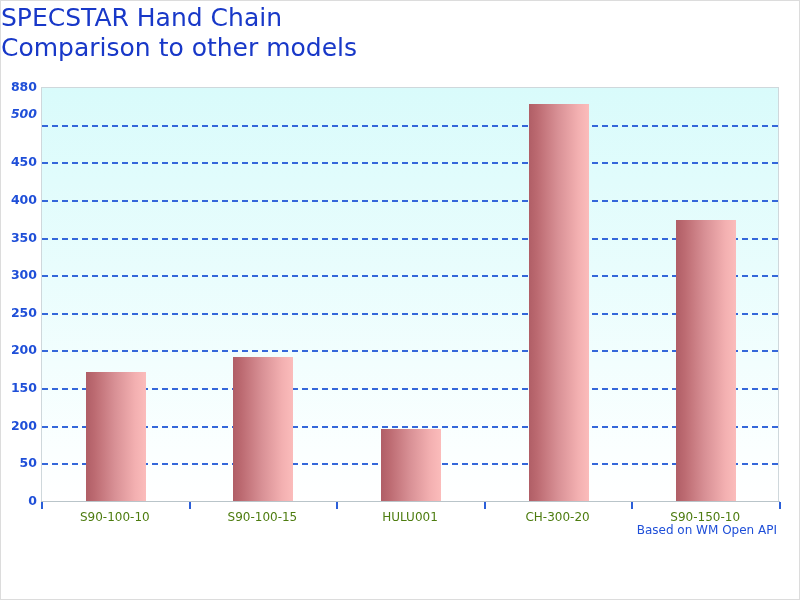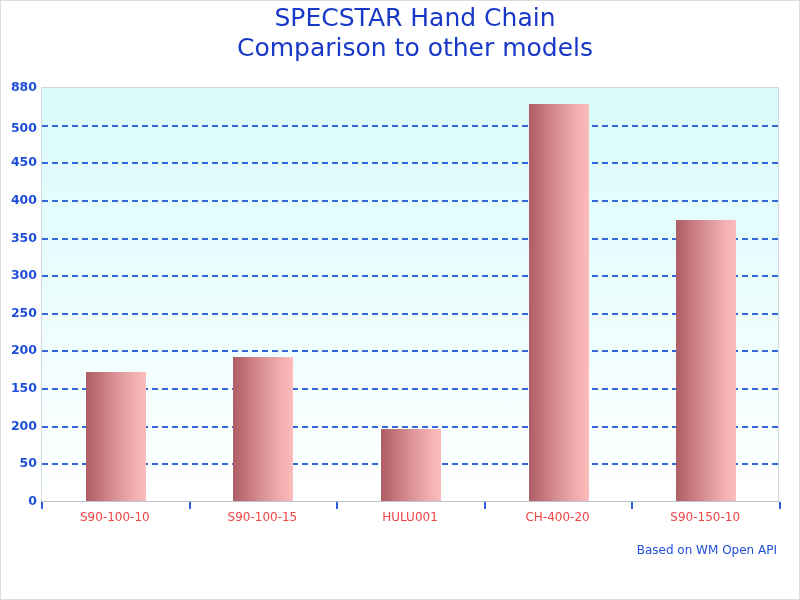--- a/index.html
+++ b/index.html
@@ -12,26 +12,25 @@
   #frame{
     position:absolute;left:0;top:0;width:800px;height:600px;
     box-sizing:border-box;
     border:1px solid #dcdcdc;
     background:#ffffff;
   }
 
   
   #title-block{
     position:absolute;left:0;top:2px;width:740px;
-    text-align:center;
+    text-align:left;
     color:#1838c8;
     font-size:25px;
     line-height:30px;
     letter-spacing:0px;
-    padding-left:44px;
   }
   #title-block .tline{display:block;white-space:nowrap;}
 
   
   #plot-area{
     position:absolute;
     left:40px;top:86px;width:738px;height:414px;
     box-sizing:border-box;
     border:1px solid #cfd8dc;
     border-bottom:none;
@@ -67,36 +66,36 @@
     position:absolute;left:40px;top:500px;width:739px;height:0;
     border-top:1px solid #b9c4c9;
   }
   .xtick{
     position:absolute;top:501px;width:0;height:7px;
     border-left:2px solid #2b5fd9;
   }
   .xlabel{
     position:absolute;top:509px;
     text-align:center;
-    color:#ef4444;
+    color:#4d7c0f;
     font-size:12px;
     line-height:14px;
     white-space:nowrap;
     transform:translateX(-50%);
   }
 
   
   .bar{
     position:absolute;
     background:linear-gradient(to right,#b05e66 0%,#bc6a71 14%,#d89095 48%,#f3b0b1 82%,#fbbcbb 100%);
   }
 
   
   #footer-note{
-    position:absolute;right:22px;top:542px;
+    position:absolute;right:22px;top:522px;
     color:#1f4fd8;
     font-size:12px;
     line-height:14px;
     white-space:nowrap;
     padding-left:38px;
   }
 </style>
 </head>
 <body>
 
@@ -111,21 +110,21 @@
       <div class="ytick-label" style="top: 408px;">0</div>
       <div class="ytick-label" style="top: 370.364px;">50</div>
       <div class="ytick-label" style="top: 332.727px;">200</div>
       <div class="ytick-label" style="top: 295.091px;">150</div>
       <div class="ytick-label" style="top: 257.455px;">200</div>
       <div class="ytick-label" style="top: 219.818px;">250</div>
       <div class="ytick-label" style="top: 182.182px;">300</div>
       <div class="ytick-label" style="top: 144.545px;">350</div>
       <div class="ytick-label" style="top: 106.909px; margin-left: 32px;">400</div>
       <div class="ytick-label" style="top: 69.2727px;">450</div>
-      <div class="ytick-label" style="top: 35px;">500</div>
+      <div class="ytick-label" style="top: 21px; font-style: italic;">500</div>
       <div class="ytick-label" style="top: -6px;">880</div>
     </div>
   <div id="y-axis-line"></div>
 
   <div id="plot-area">
       <div class="gridline" style="top: 375.364px;"></div>
       <div class="gridline" style="top: 337.727px;"></div>
       <div class="gridline" style="top: 300.091px;"></div>
       <div class="gridline" style="top: 262.455px;"></div>
       <div class="gridline" style="top: 224.818px;"></div>
@@ -139,21 +138,21 @@
       <div class="bar" title="HULU001: 97" style="left: 339px; top: 340.985px; width: 60px; height: 73.0145px;"></div>
       <div class="bar" title="CH-300-20: 529" style="left: 486.6px; top: 15.8073px; width: 60px; height: 398.193px;"></div>
       <div class="bar" title="S90-150-10: 374" style="left: 634.2px; top: 132.48px; width: 60px; height: 281.52px;"></div>
     </div>
 
   <div id="x-axis-line"></div>
   <div id="x-axis-labels">
       <div class="xlabel" style="left: 113.8px;">S90-100-10</div>
       <div class="xlabel" style="left: 261.4px;">S90-100-15</div>
       <div class="xlabel" style="left: 409px;">HULU001</div>
-      <div class="xlabel" style="left: 556.6px;">CH-400-20</div>
+      <div class="xlabel" style="left: 556.6px;">CH-300-20</div>
       <div class="xlabel" style="left: 704.2px;">S90-150-10</div>
     </div>
 
   <div id="footer-note">Based on WM Open API</div>
 
 <div class="xtick" style="left: 187.6px;"></div>
     <div class="xtick" style="left: 335.2px;"></div>
     <div class="xtick" style="left: 482.8px;"></div>
     <div class="xtick" style="left: 630.4px;"></div>
     <div class="xtick" style="left: 40px;"></div>

